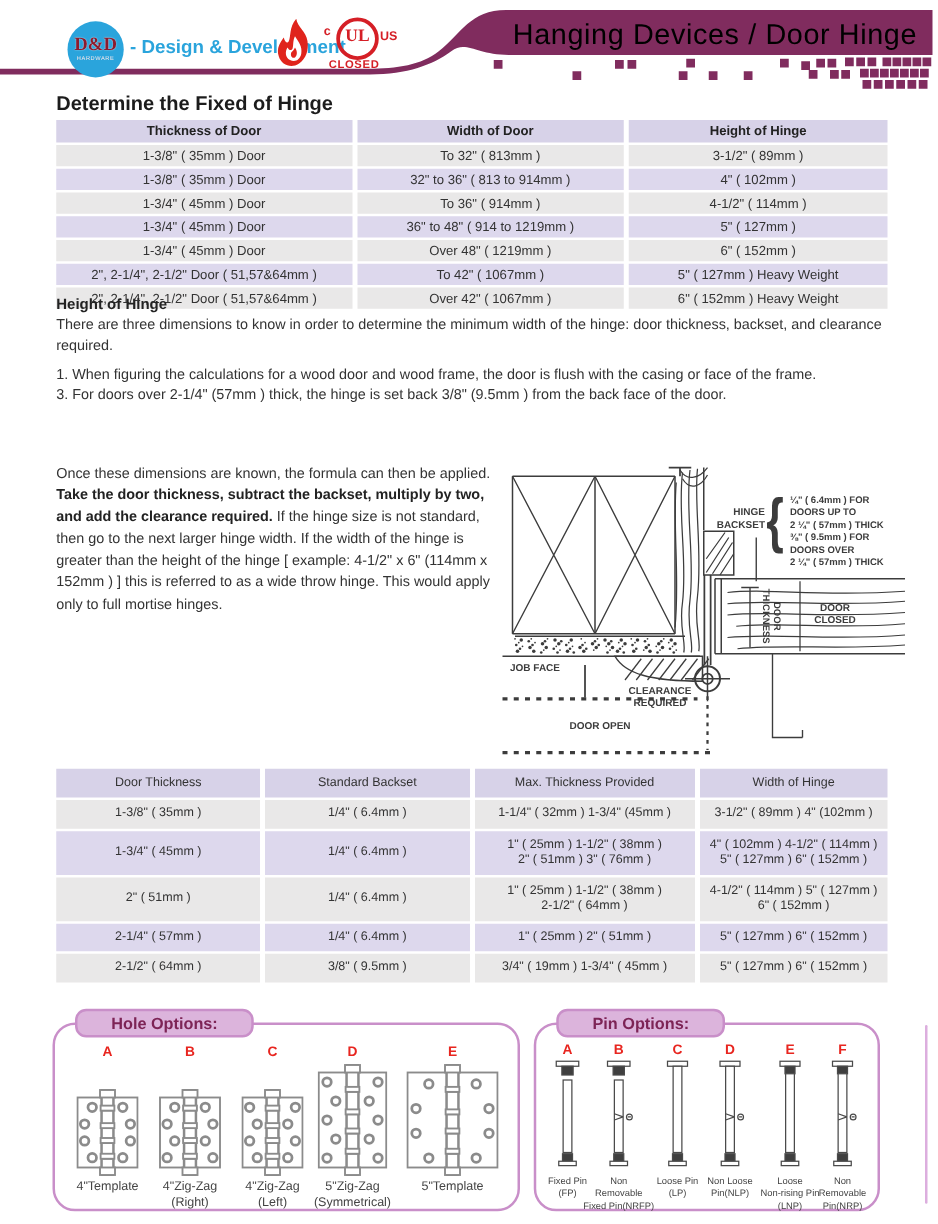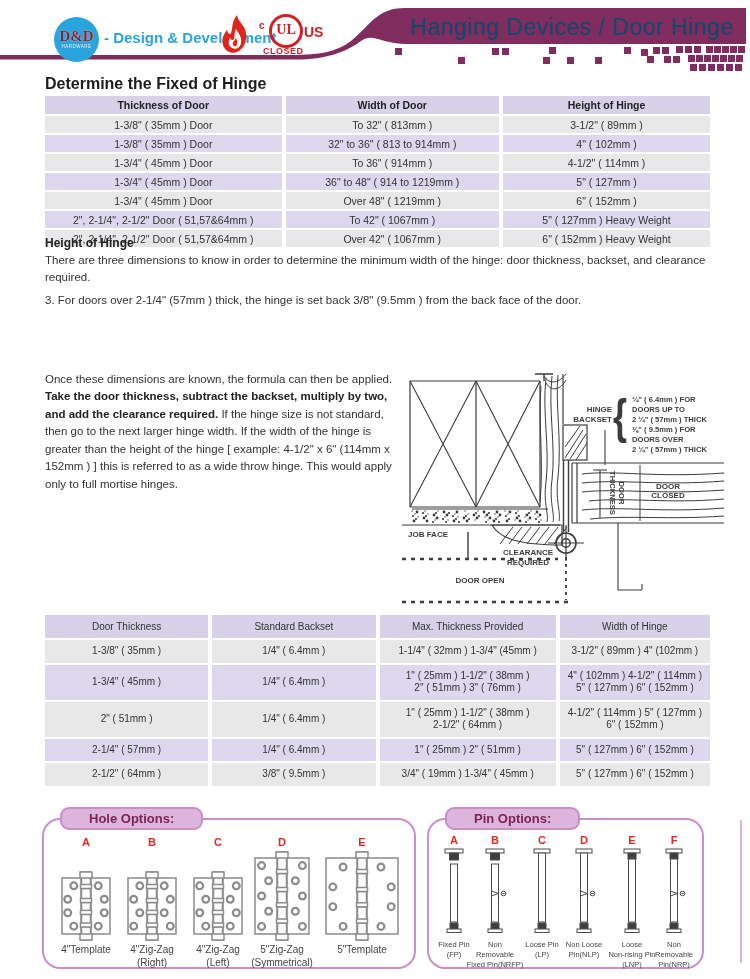--- a/index.html
+++ b/index.html
@@ -1,31 +1,31 @@
 <!DOCTYPE html>
 <html style="--banner: #802c5e; --blue: #2aa4dc; --ul-red: #d51f26; --accent-red: #e8251f; --th-bg: #d7d2e8; --row-gray: #e9e8e8; --row-lav: #ddd8ed; --box-border: #c98fc9; --pill-bg: #dcb4dc; --pill-text: #7d2456;"><head>
 <meta charset="utf-8">
 <style>
   html,body{margin:0;padding:0;}
   body{width:750px;height:979px;background:#ffffff;font-family:"Liberation Sans",sans-serif;position:relative;overflow:hidden;color:#333;}
 
   
   #banner-svg{position:absolute;top:0;left:0;}
-  #banner-title{position:absolute;left:400px;top:14px;width:344px;text-align:center;color:#0c4a6e;font-size:23px;letter-spacing:.5px;}
+  #banner-title{position:absolute;left:400px;top:14px;width:344px;text-align:center;color:#000000;font-size:23px;letter-spacing:.5px;}
   .mosaic-sq{position:absolute;width:7px;height:7px;background:var(--banner,#802c5e);}
   #logo-circle{position:absolute;left:54px;top:17px;width:45px;height:45px;border-radius:50%;background:var(--blue,#2aa4dc);text-align:center;}
   #logo-abbr{font-family:"Liberation Serif",serif;font-weight:bold;font-size:15px;color:#8b1a2e;line-height:1;margin-top:12px;text-shadow:0 0 1px #fff;}
   #logo-sub{font-size:4.5px;color:#fde9e9;letter-spacing:.5px;line-height:1;margin-top:1px;}
   #tagline{position:absolute;left:104px;top:29px;font-size:15px;font-weight:bold;color:var(--blue,#2aa4dc);}
   #flame{position:absolute;left:221px;top:15px;}
   #ul-logo{position:absolute;left:257px;top:12px;width:60px;height:50px;font-weight:bold;color:var(--ul-red,#d51f26);}
   #ul-circle{position:absolute;left:12px;top:2px;width:28px;height:28px;border:3px solid var(--ul-red,#d51f26);border-radius:50%;text-align:center;}
   #ul-letters{font-family:"Liberation Serif",serif;font-weight:bold;font-size:14px;line-height:26px;}
   #ul-c{position:absolute;left:2px;top:8px;font-size:10px;}
-  #ul-us{position:absolute;left:47px;top:12px;font-size:14px;}
+  #ul-us{position:absolute;left:47px;top:12px;font-size:10px;}
   #ul-listed{position:absolute;left:6px;top:34px;font-size:9px;letter-spacing:.5px;}
 
   
   #page-title{position:absolute;left:45px;top:75px;font-size:16px;font-weight:bold;color:#1c1c1c;}
   #hh-title{position:absolute;left:45px;top:236px;font-size:12px;font-weight:bold;color:#222;}
   #hh-intro{position:absolute;left:45px;top:252px;width:666px;font-size:11.5px;line-height:1.45;color:#333;}
   #hh-list{position:absolute;left:45px;top:293px;width:670px;font-size:11.5px;line-height:1.38;color:#333;}
   #hh-list .cont{padding-left:13px;}
   #formula{position:absolute;left:45px;top:371px;width:358px;font-size:11.5px;line-height:1.52;color:#333;}
   #formula b{color:#222;}
@@ -173,20 +173,21 @@
         <td>2", 2-1/4", 2-1/2" Door ( 51,57&amp;64mm )</td>
         <td>Over 42" ( 1067mm )</td>
         <td>6" ( 152mm )  Heavy Weight</td>
       </tr>
     </tbody>
 </table>
 
 <div id="hh-title">Height of Hinge</div>
 <div id="hh-intro">There are three dimensions to know in order to determine the minimum width of the hinge: door thickness, backset, and clearance required.</div>
 <div id="hh-list">
+    <div>1. When figuring the calculations for a wood door and wood frame, the door is flush with the casing or face of the frame.</div>
     <div>3. For doors over 2-1/4" (57mm ) thick, the hinge is set back 3/8" (9.5mm ) from the back face of the door.</div>
   </div>
 
 <div id="formula"><span>Once these dimensions are known, the formula can then be applied. </span><b>Take the door thickness, subtract the backset, multiply by two, and add the clearance required.</b><span> If the hinge size is not standard, then go to the next larger hinge width. If the width of the hinge is greater than the height of the hinge [ example: 4-1/2" x 6" (114mm x 152mm ) ] this is referred to as a wide throw hinge. This would apply only to full mortise hinges.</span></div>
 
 <svg id="diagram" width="326" height="252" viewBox="0 0 326 252">
   <g stroke="#3c3c3c" stroke-width="1.2" fill="none">
 
     <path d="M10,19 H140 M10,145 H140 M10,19 V145 M76,19 V145 M140,19 V145"></path>
     <path d="M10,19 L76,145 M76,19 L10,145 M76,19 L140,145 M140,19 L76,145" stroke-width="1.1"></path>

